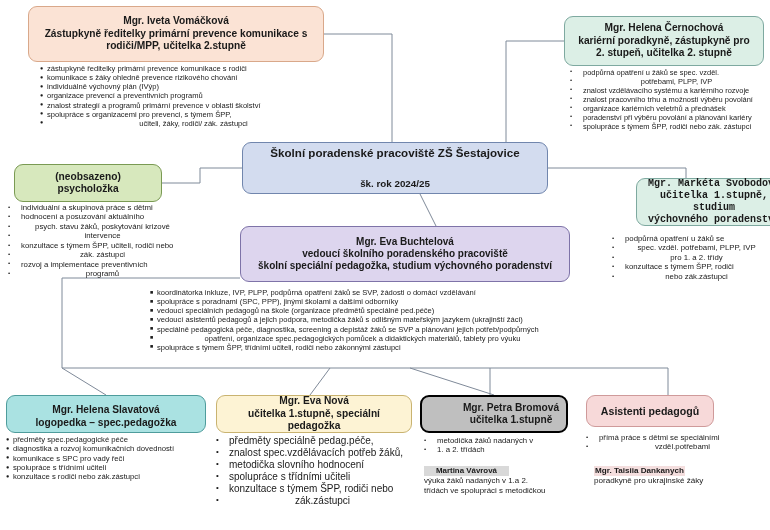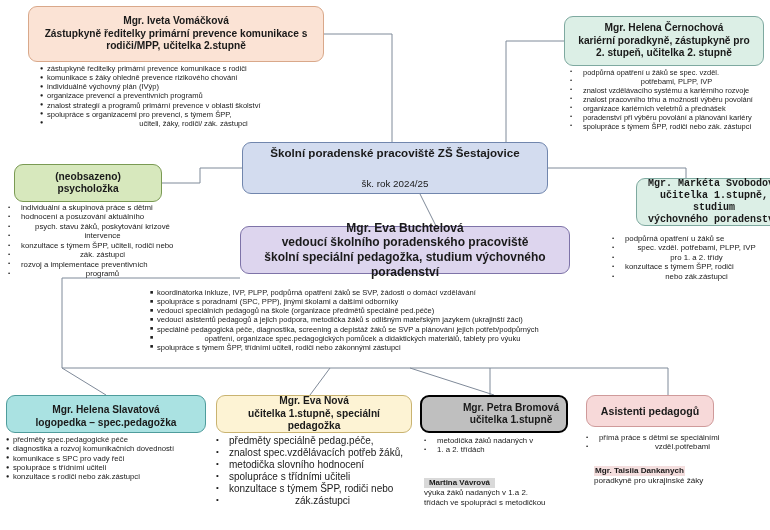--- a/index.html
+++ b/index.html
@@ -110,36 +110,36 @@
   #n-cernochova {
     left: 564px; top: 16px; width: 200px; height: 50px;
     background: #dcefe6; border-color: #7ea9a0;
     font-size: 10.2px;
   }
   #n-center {
     left: 242px; top: 142px; width: 306px; height: 52px;
     background: #d3dcef; border-color: #7186ad;
     font-size: 11.6px;
   }
-  #n-center .yr { font-weight: normal; font-size: 9.8px; margin-top: 18px; }
+  #n-center .yr { font-weight: bold; font-size: 9.8px; margin-top: 18px; }
   #n-psycholozka {
     left: 14px; top: 164px; width: 148px; height: 38px;
     background: #d7e8bd; border-color: #7a9a53;
     font-size: 10.2px;
   }
   #n-svobodova {
     left: 636px; top: 178px; width: 156px; height: 48px;
     background: #dcefe6; border-color: #7ea9a0;
     font-size: 10px;
     font-family: Liberation Mono, monospace;
   }
   #n-buchtelova {
-    left: 240px; top: 226px; width: 330px; height: 48px;
+    left: 240px; top: 226px; width: 330px; height: 56px;
     background: #ddd5ee; border-color: #7e73a8;
-    font-size: 12px;
+    font-size: 10px;
   }
   #n-slavatova {
     left: 6px; top: 395px; width: 200px; height: 38px;
     background: #aae2e2; border-color: #4e9c9c;
     font-size: 10.2px;
     justify-content: flex-end;
   }
   #n-nova {
     left: 216px; top: 395px; width: 196px; height: 38px;
     background: #fdf3d4; border-color: #c9b370;
@@ -162,21 +162,21 @@
   #bl-cernochova { left: 570px; top: 68px; width: 200px; font-size: 7.45px; }
   #bl-psycholozka { left: 8px; top: 203px; width: 176px; font-size: 7.8px; }
   #bl-svobodova { left: 612px; top: 234px; width: 156px; font-size: 7.8px; }
   #bl-buchtelova { left: 150px; top: 288px; width: 418px; font-size: 7.55px; }
   #bl-slavatova { left: 6px; top: 435px; width: 208px; font-size: 7.7px; }
   #bl-nova { left: 216px; top: 435px; width: 200px; font-size: 10px; }
   #bl-bromova { left: 424px; top: 436px; width: 156px; font-size: 7.8px; }
   #bl-asistenti { left: 586px; top: 433px; width: 180px; font-size: 7.8px; }
 
   #sub-vavrova { left: 424px; top: 466px; width: 156px; font-size: 7.9px; }
-  #sub-vavrova .nm { background: #d9d9d9; display: inline-block; padding: 0 5px; margin-top: 12px; }
+  #sub-vavrova .nm { background: #d9d9d9; display: inline-block; padding: 0 12px; }
   #sub-dankanych { left: 594px; top: 466px; width: 172px; font-size: 8.1px; }
   #sub-dankanych .nm { background: #f4dede; display: inline-block; padding: 0 1px; }
 </style>
 </head>
 <body>
 
 <div id="diagram">
 
   <svg class="connectors" viewBox="0 0 770 530" xmlns="http://www.w3.org/2000/svg">
     <g fill="none" stroke="#7f8a99" stroke-width="1">

